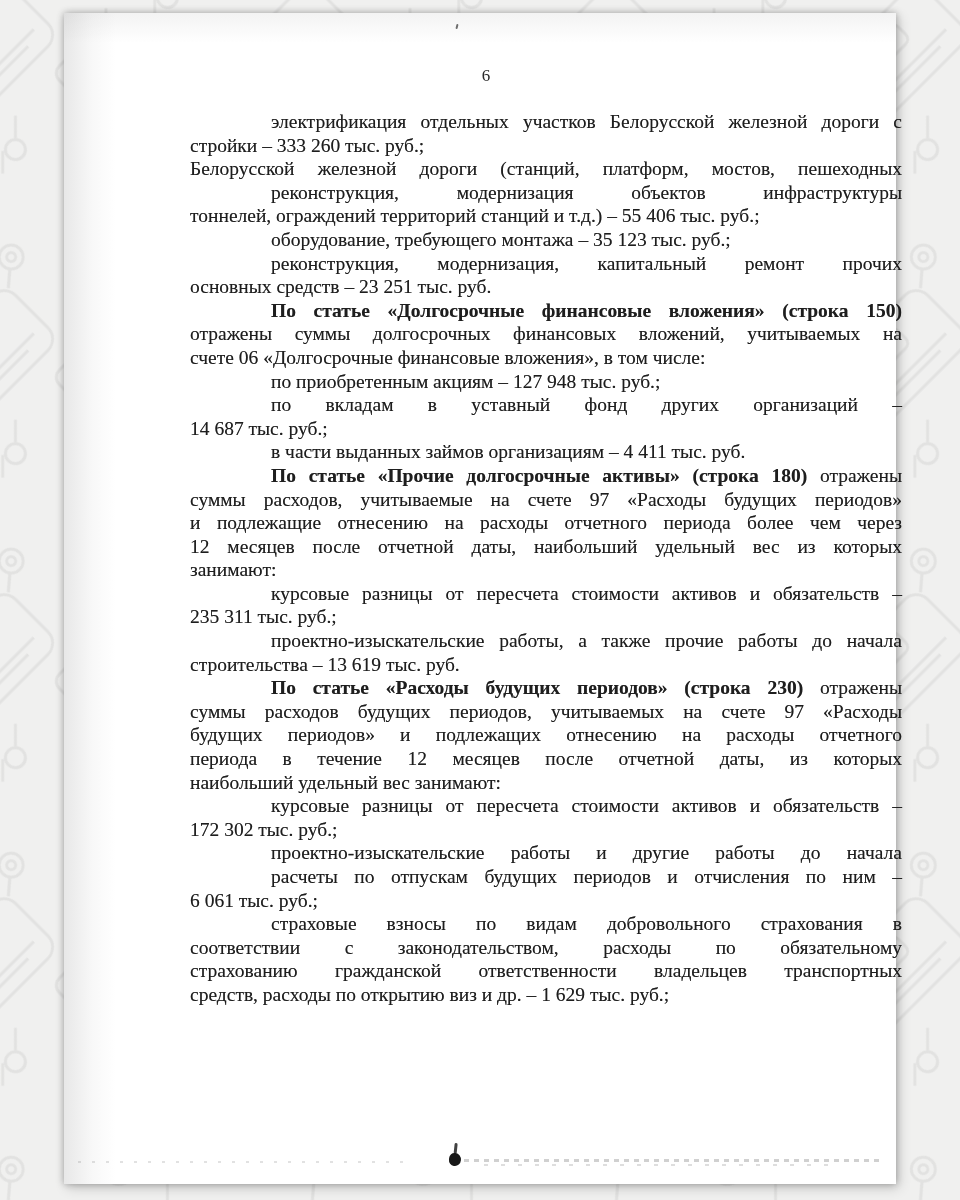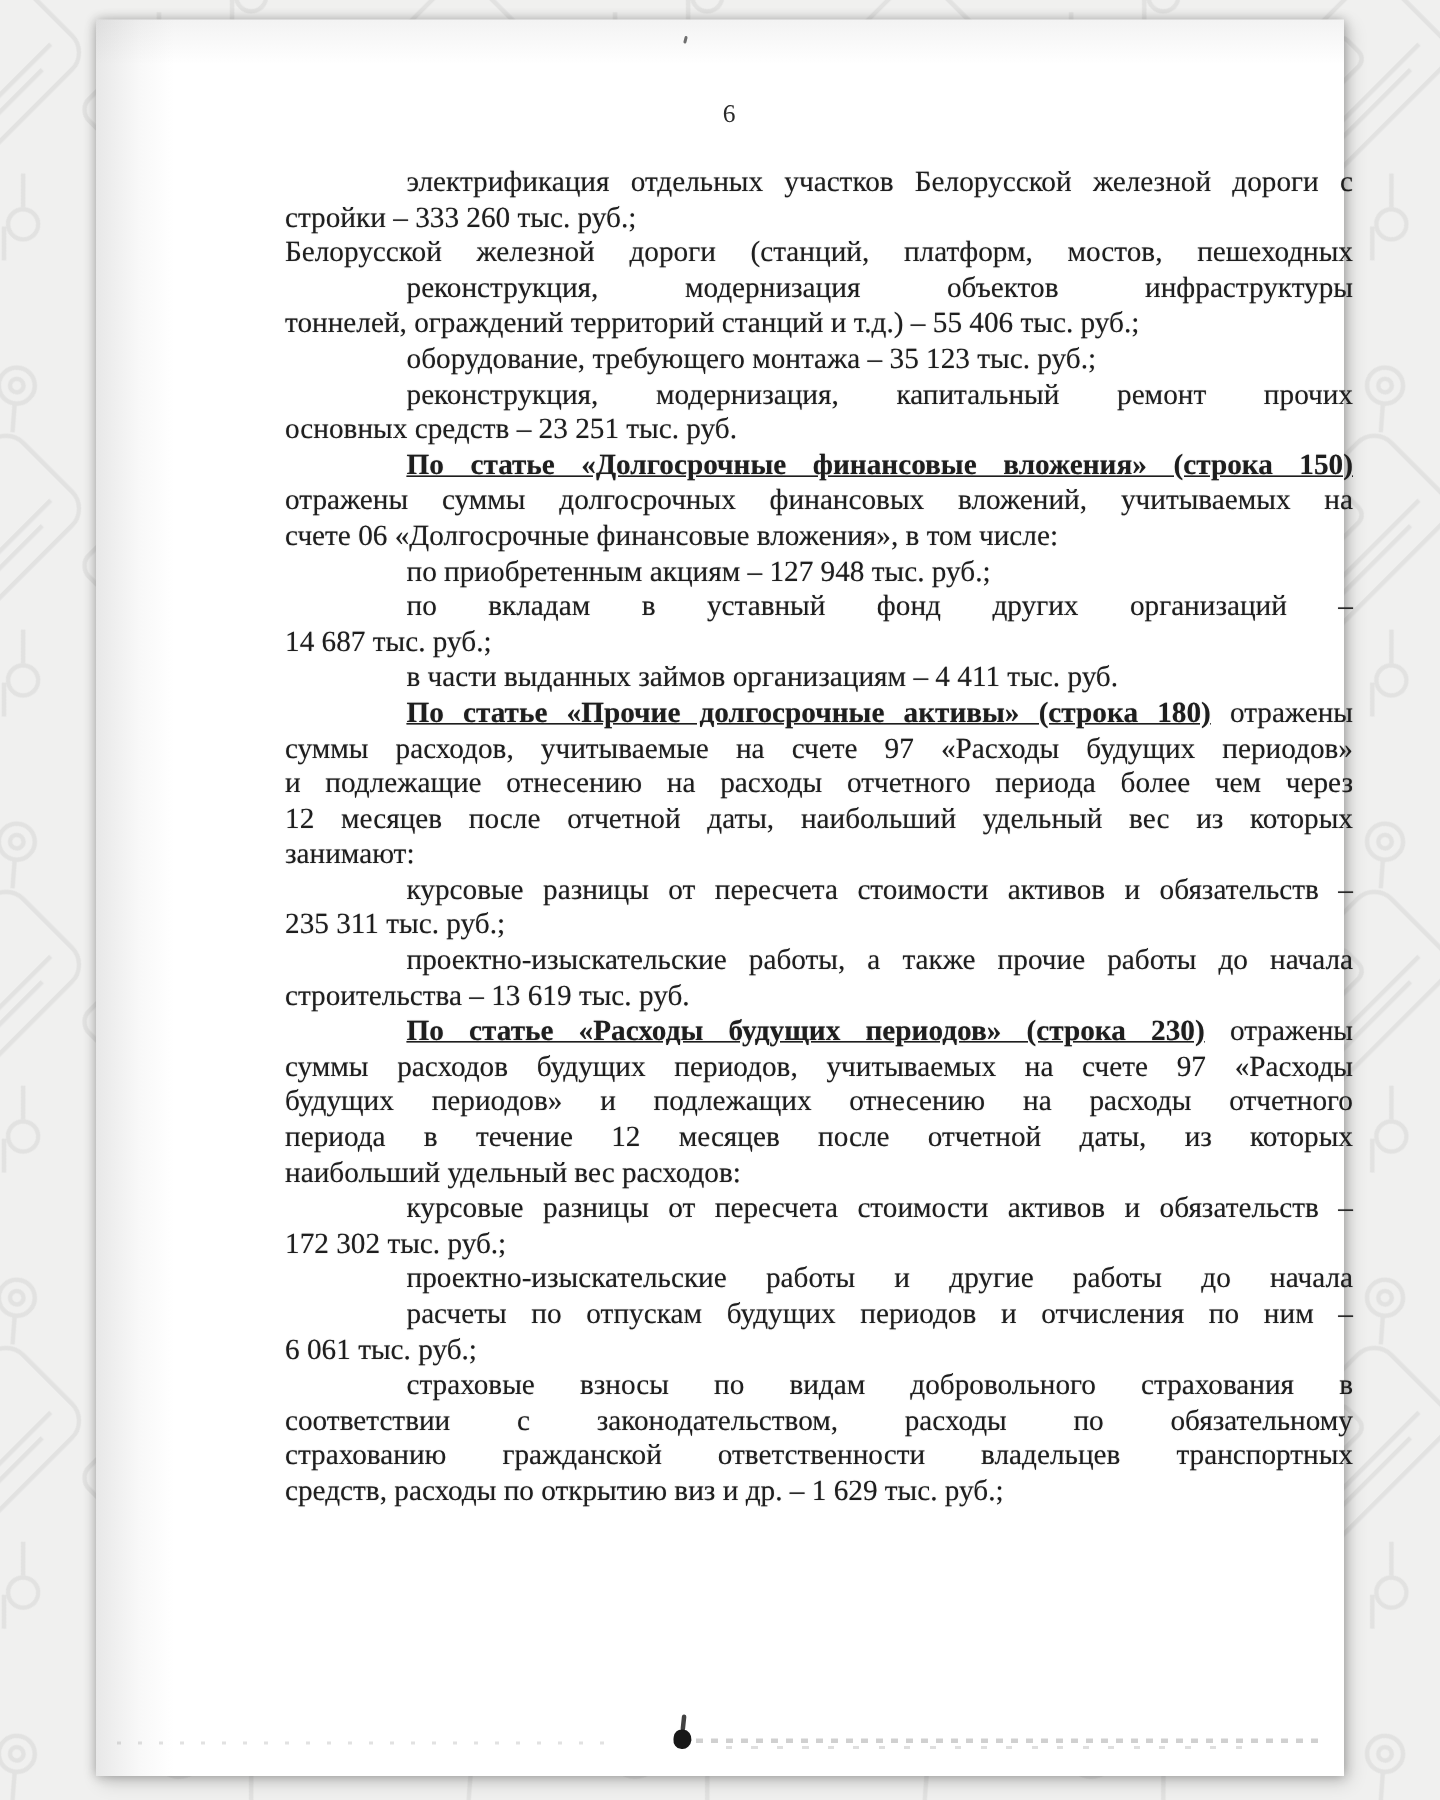--- a/index.html
+++ b/index.html
@@ -50,21 +50,21 @@
   }
   .para { margin: 0; }
   .line {
     height: 23.6px; line-height: 23.6px;
     text-align: justify;
     text-align-last: justify;
     white-space: normal;
   }
   .line.first { padding-left: 81px; }
   .line.last { text-align-last: left; }
-  .line b { font-weight: bold; text-decoration: underline; }
+  .line b { font-weight: bold; }
   
   .noise-line-left {
     position: absolute; left: 14px; top: 1148px; width: 330px; height: 2px;
     background: repeating-linear-gradient(90deg, rgba(85,85,85,.45) 0 3px, rgba(0,0,0,0) 3px 14px);
     opacity: .38;
   }
   .noise-line-right {
     position: absolute; left: 400px; top: 1146px; right: 16px; height: 3px;
     background: repeating-linear-gradient(90deg, rgba(70,70,70,.5) 0 5px, rgba(0,0,0,0) 5px 10px);
     opacity: .5;
@@ -167,21 +167,21 @@
       </div>
       <div class="para">
         <div class="line first"><span>проектно-изыскательские работы, а также прочие работы до начала</span></div>
         <div class="line last"><span>строительства – 13 619 тыс. руб.</span></div>
       </div>
       <div class="para">
         <div class="line first"><b>По статье «Расходы будущих периодов» (строка 230)</b><span> отражены</span></div>
         <div class="line"><span>суммы расходов будущих периодов, учитываемых на счете 97 «Расходы</span></div>
         <div class="line"><span>будущих периодов» и подлежащих отнесению на расходы отчетного</span></div>
         <div class="line"><span>периода в течение 12 месяцев после отчетной даты, из которых</span></div>
-        <div class="line last"><span>наибольший удельный вес расходов:</span></div>
+        <div class="line last"><span>наибольший удельный вес занимают:</span></div>
       </div>
       <div class="para">
         <div class="line first"><span>курсовые разницы от пересчета стоимости активов и обязательств –</span></div>
         <div class="line last"><span>172 302 тыс. руб.;</span></div>
       </div>
       <div class="para">
         <div class="line first"><span>проектно-изыскательские работы и другие работы до начала</span></div>
       </div>
       <div class="para">
         <div class="line first"><span>расчеты по отпускам будущих периодов и отчисления по ним –</span></div>

